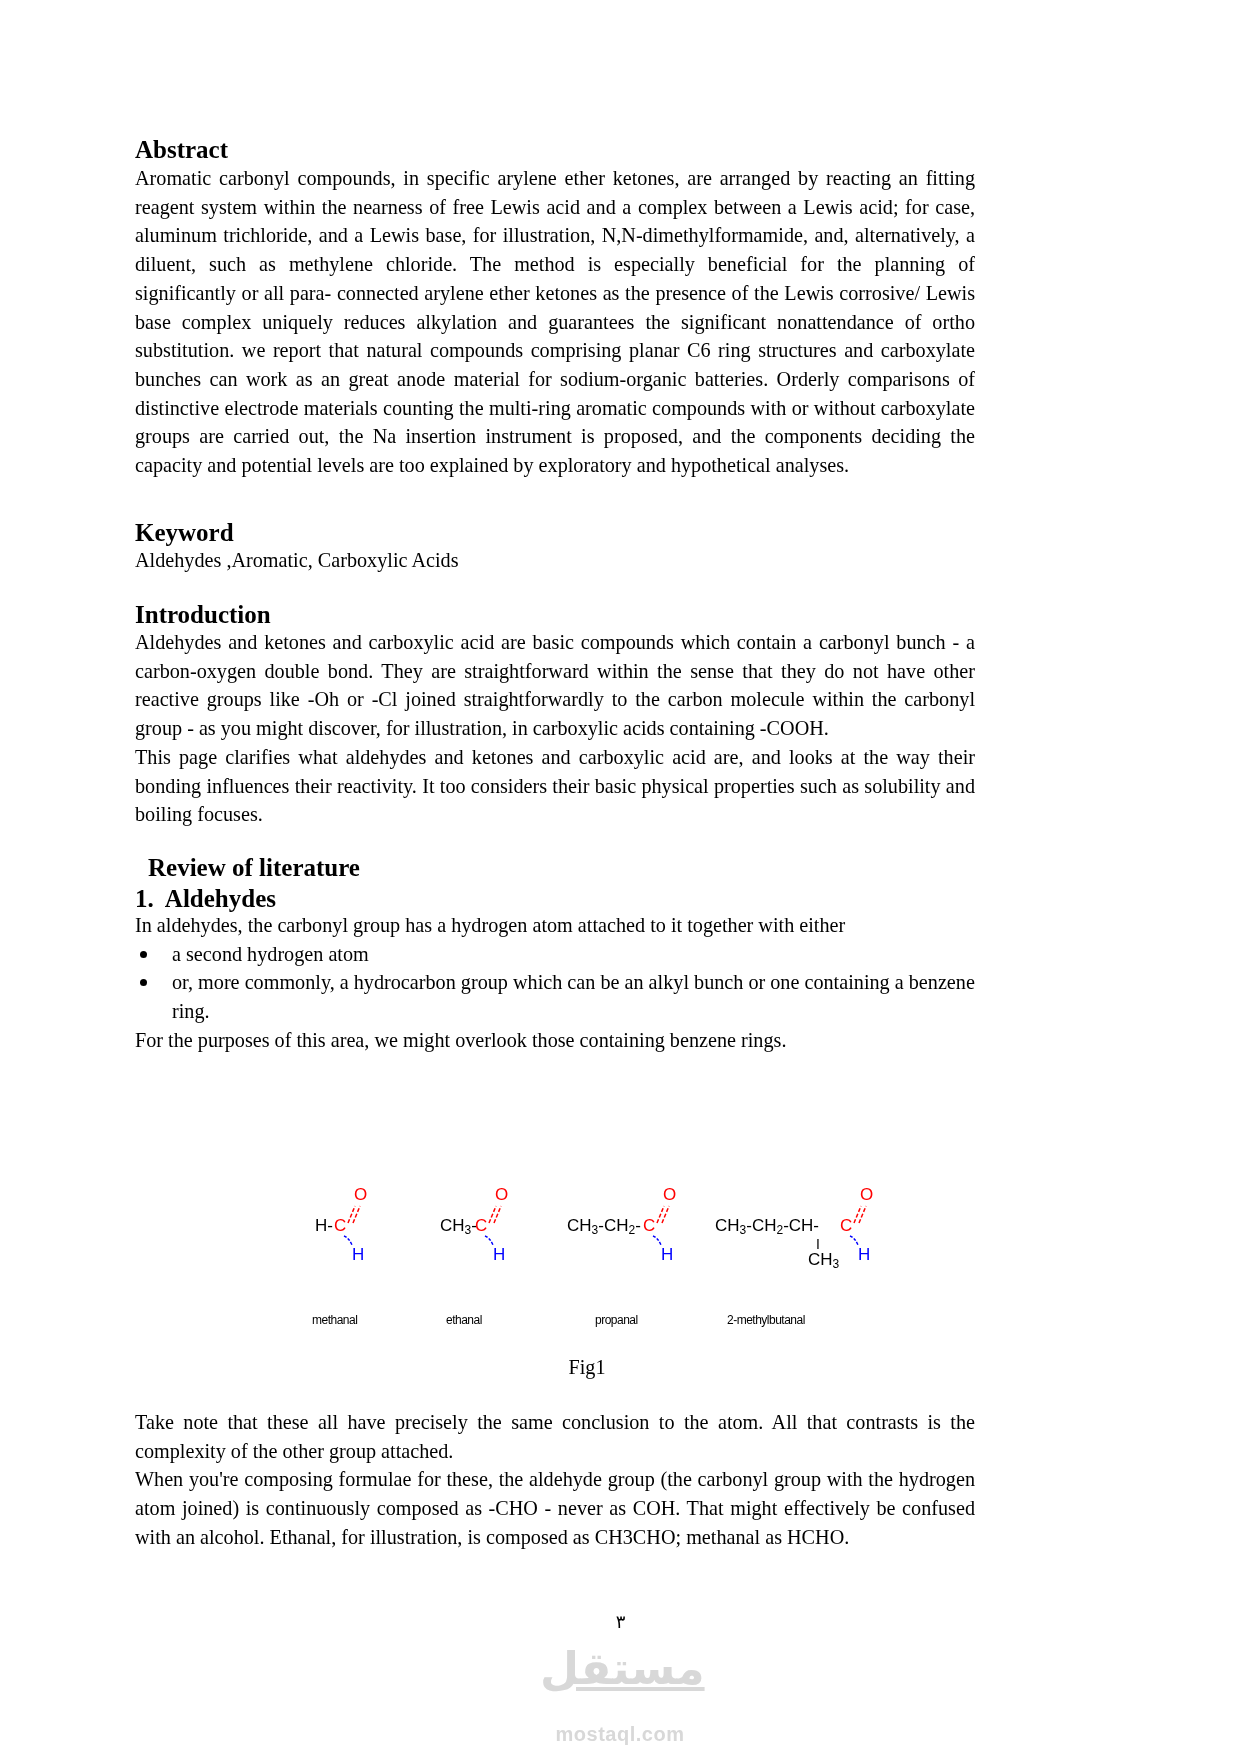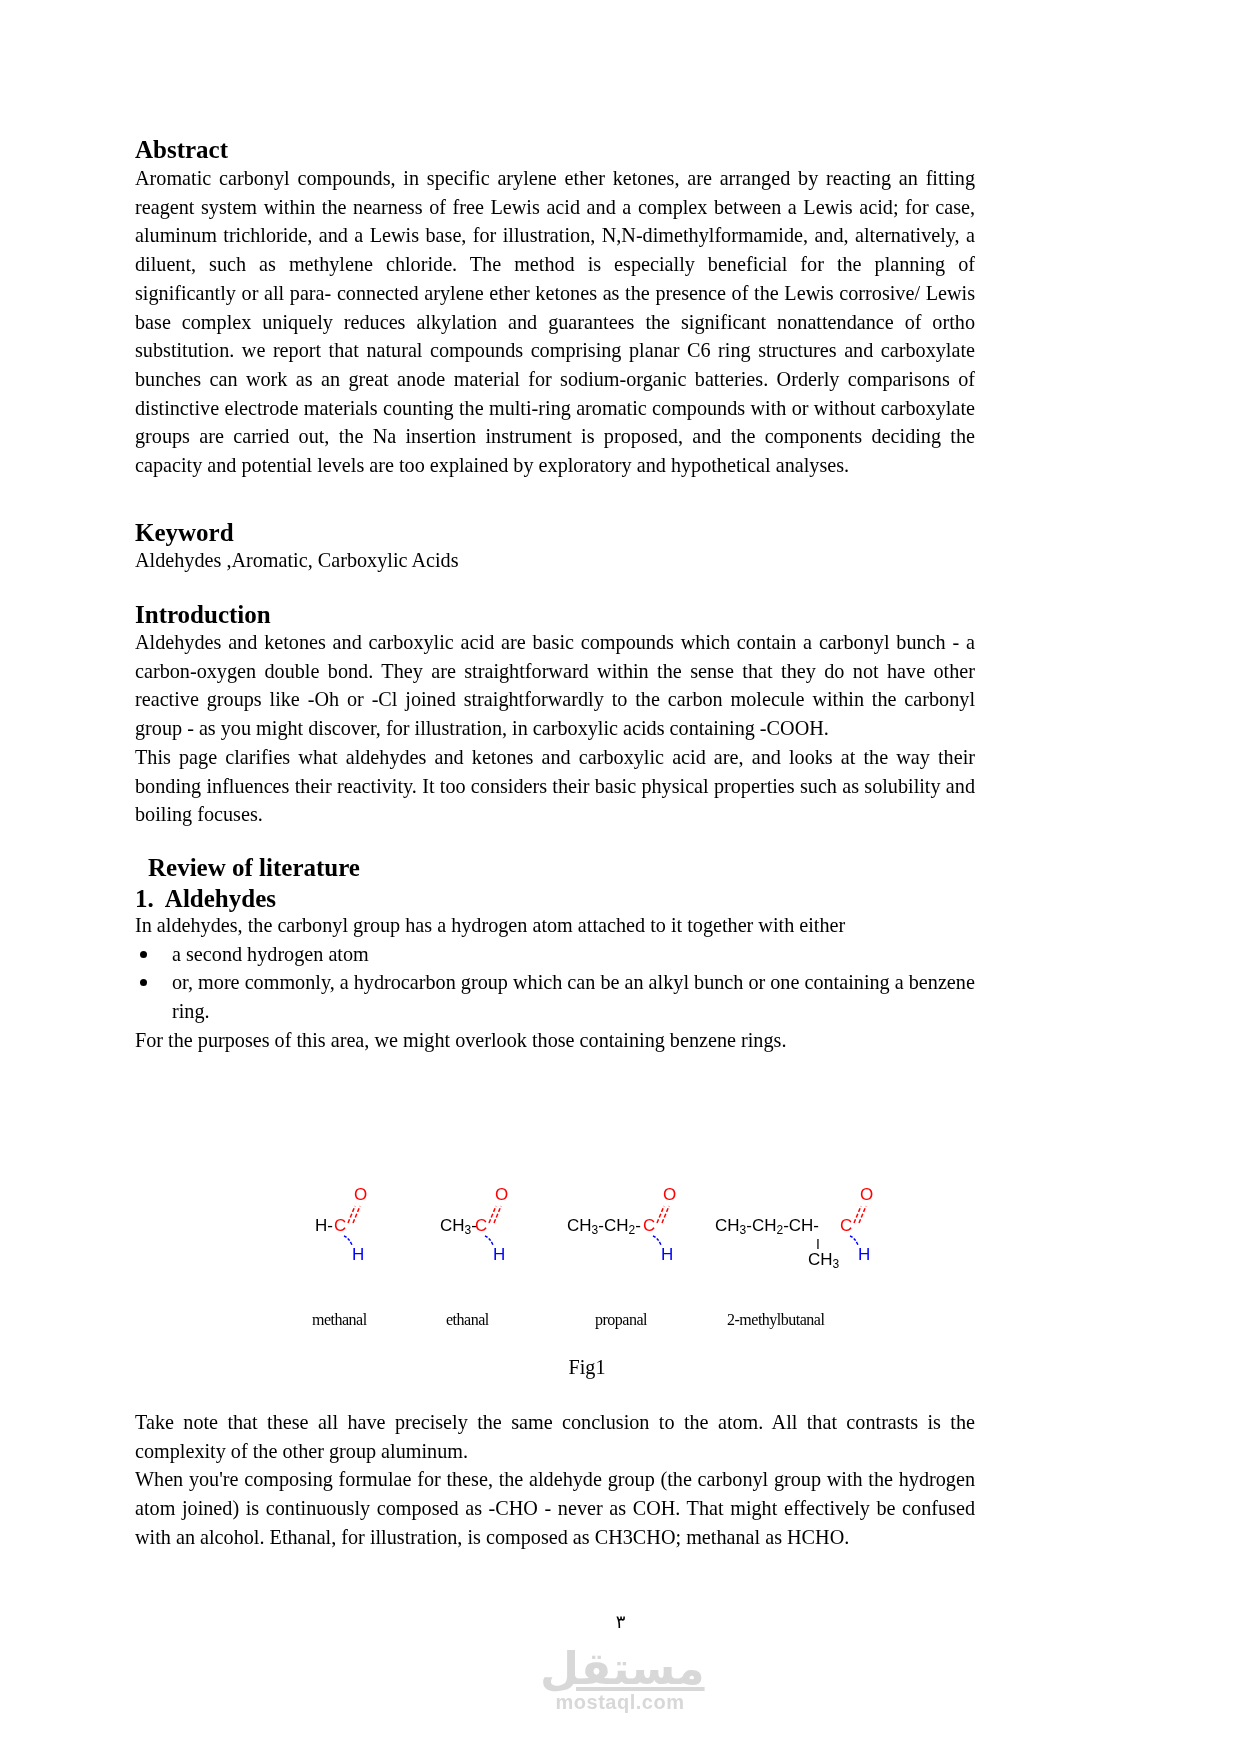--- a/index.html
+++ b/index.html
@@ -20,28 +20,28 @@
     position: absolute; left: 5px; top: 11px; width: 7px; height: 7px;
     border-radius: 50%; background: #000;
   }
   .figure { position: relative; width: 840px; height: 150px; }
   .mol { position: absolute; font-family: "Liberation Sans", "DejaVu Sans", sans-serif; font-size: 17px; }
   .mol .atom { position: absolute; white-space: nowrap; line-height: 18px; }
   .red { color: #ff0000; }
   .blue { color: #0000ff; }
   .black { color: #000; }
   .mol sub { font-size: 12px; vertical-align: -3px; }
-  .mol-name { position: absolute; font-family: Liberation Serif, serif;
-              font-size: 16px; letter-spacing: -0.5px; white-space: nowrap; }
+  .mol-name { position: absolute; font-family: Liberation Sans, sans-serif;
+              font-size: 12px; letter-spacing: -0.5px; white-space: nowrap; }
   .caption { text-align: center; }
   .page-number { position: absolute; left: 0; width: 1241px; top: 1611px; text-align: center;
                  font-family: "DejaVu Sans", sans-serif; font-size: 18px; color: #000; }
   .watermark { position: absolute; left: 540px; top: 1646px; width: 160px; text-align: center; color: #d8d8d8; }
   .wm-arabic { font-family: "DejaVu Sans", sans-serif; font-size: 45px; font-weight: bold; line-height: 46px; text-decoration: underline; }
-  .wm-latin { font-family: "Liberation Sans", "DejaVu Sans", sans-serif; font-size: 20px; font-weight: bold; line-height: 20px; letter-spacing: 0.5px; }
+  .wm-latin { font-family: "Liberation Sans", "DejaVu Sans", sans-serif; font-size: 20px; font-weight: bold; line-height: 20px; letter-spacing: 0.5px; margin-top: 32px; }
 </style>
 </head>
 <body>
 
 <div class="page">
 
   <h2 style="position:absolute; top:135px; left:0;">Abstract</h2>
   <p style="position:absolute; top:164px; left:0; width:840px;">Aromatic carbonyl compounds, in specific arylene ether ketones, are arranged by reacting an fitting reagent system within the nearness of free Lewis acid and a complex between a Lewis acid; for case, aluminum trichloride, and a Lewis base, for illustration, N,N-dimethylformamide, and, alternatively, a diluent, such as methylene chloride. The method is especially beneficial for the planning of significantly or all para- connected arylene ether ketones as the presence of the Lewis corrosive/ Lewis base complex uniquely reduces alkylation and guarantees the significant nonattendance of ortho substitution. we report that natural compounds comprising planar C6 ring structures and carboxylate bunches can work as an great anode material for sodium-organic batteries. Orderly comparisons of distinctive electrode materials counting the multi-ring aromatic compounds with or without carboxylate groups are carried out, the Na insertion instrument is proposed, and the components deciding the capacity and potential levels are too explained by exploratory and hypothetical analyses.</p>
 
   <h2 style="position:absolute; top:518px; left:0;">Keyword</h2>
@@ -132,21 +132,21 @@
         <path d="M1 1 Q6 3 9 10" stroke="#0000ff" stroke-width="1.5" fill="none" stroke-dasharray="3,1.5"></path>
       </svg>
       <span class="atom blue" style="left:143px; top:61px;">H</span>
     </div>
     <span class="mol-name" style="left:592px; top:121px;">2-methylbutanal</span>
   </div>
 
   <p class="caption" style="position:absolute; top:1353px; left:0; width:840px; padding-left:64px; box-sizing:border-box;">Fig1</p>
 
   <div style="position:absolute; top:1408px; left:0; width:840px;">
-    <p>Take note that these all have precisely the same conclusion to the atom. All that contrasts is the complexity of the other group aluminum.</p>
+    <p>Take note that these all have precisely the same conclusion to the atom. All that contrasts is the complexity of the other group attached.</p>
     <p>When you're composing formulae for these, the aldehyde group (the carbonyl group with the hydrogen atom joined) is continuously composed as -CHO - never as COH. That might effectively be confused with an alcohol. Ethanal, for illustration, is composed as CH3CHO; methanal as HCHO.</p>
   </div>
 </div>
 
 <div class="page-number">٣</div>
 
 <div class="watermark">
   <div class="wm-arabic">مستقل</div>
   <div class="wm-latin">mostaql.com</div>
 </div>

